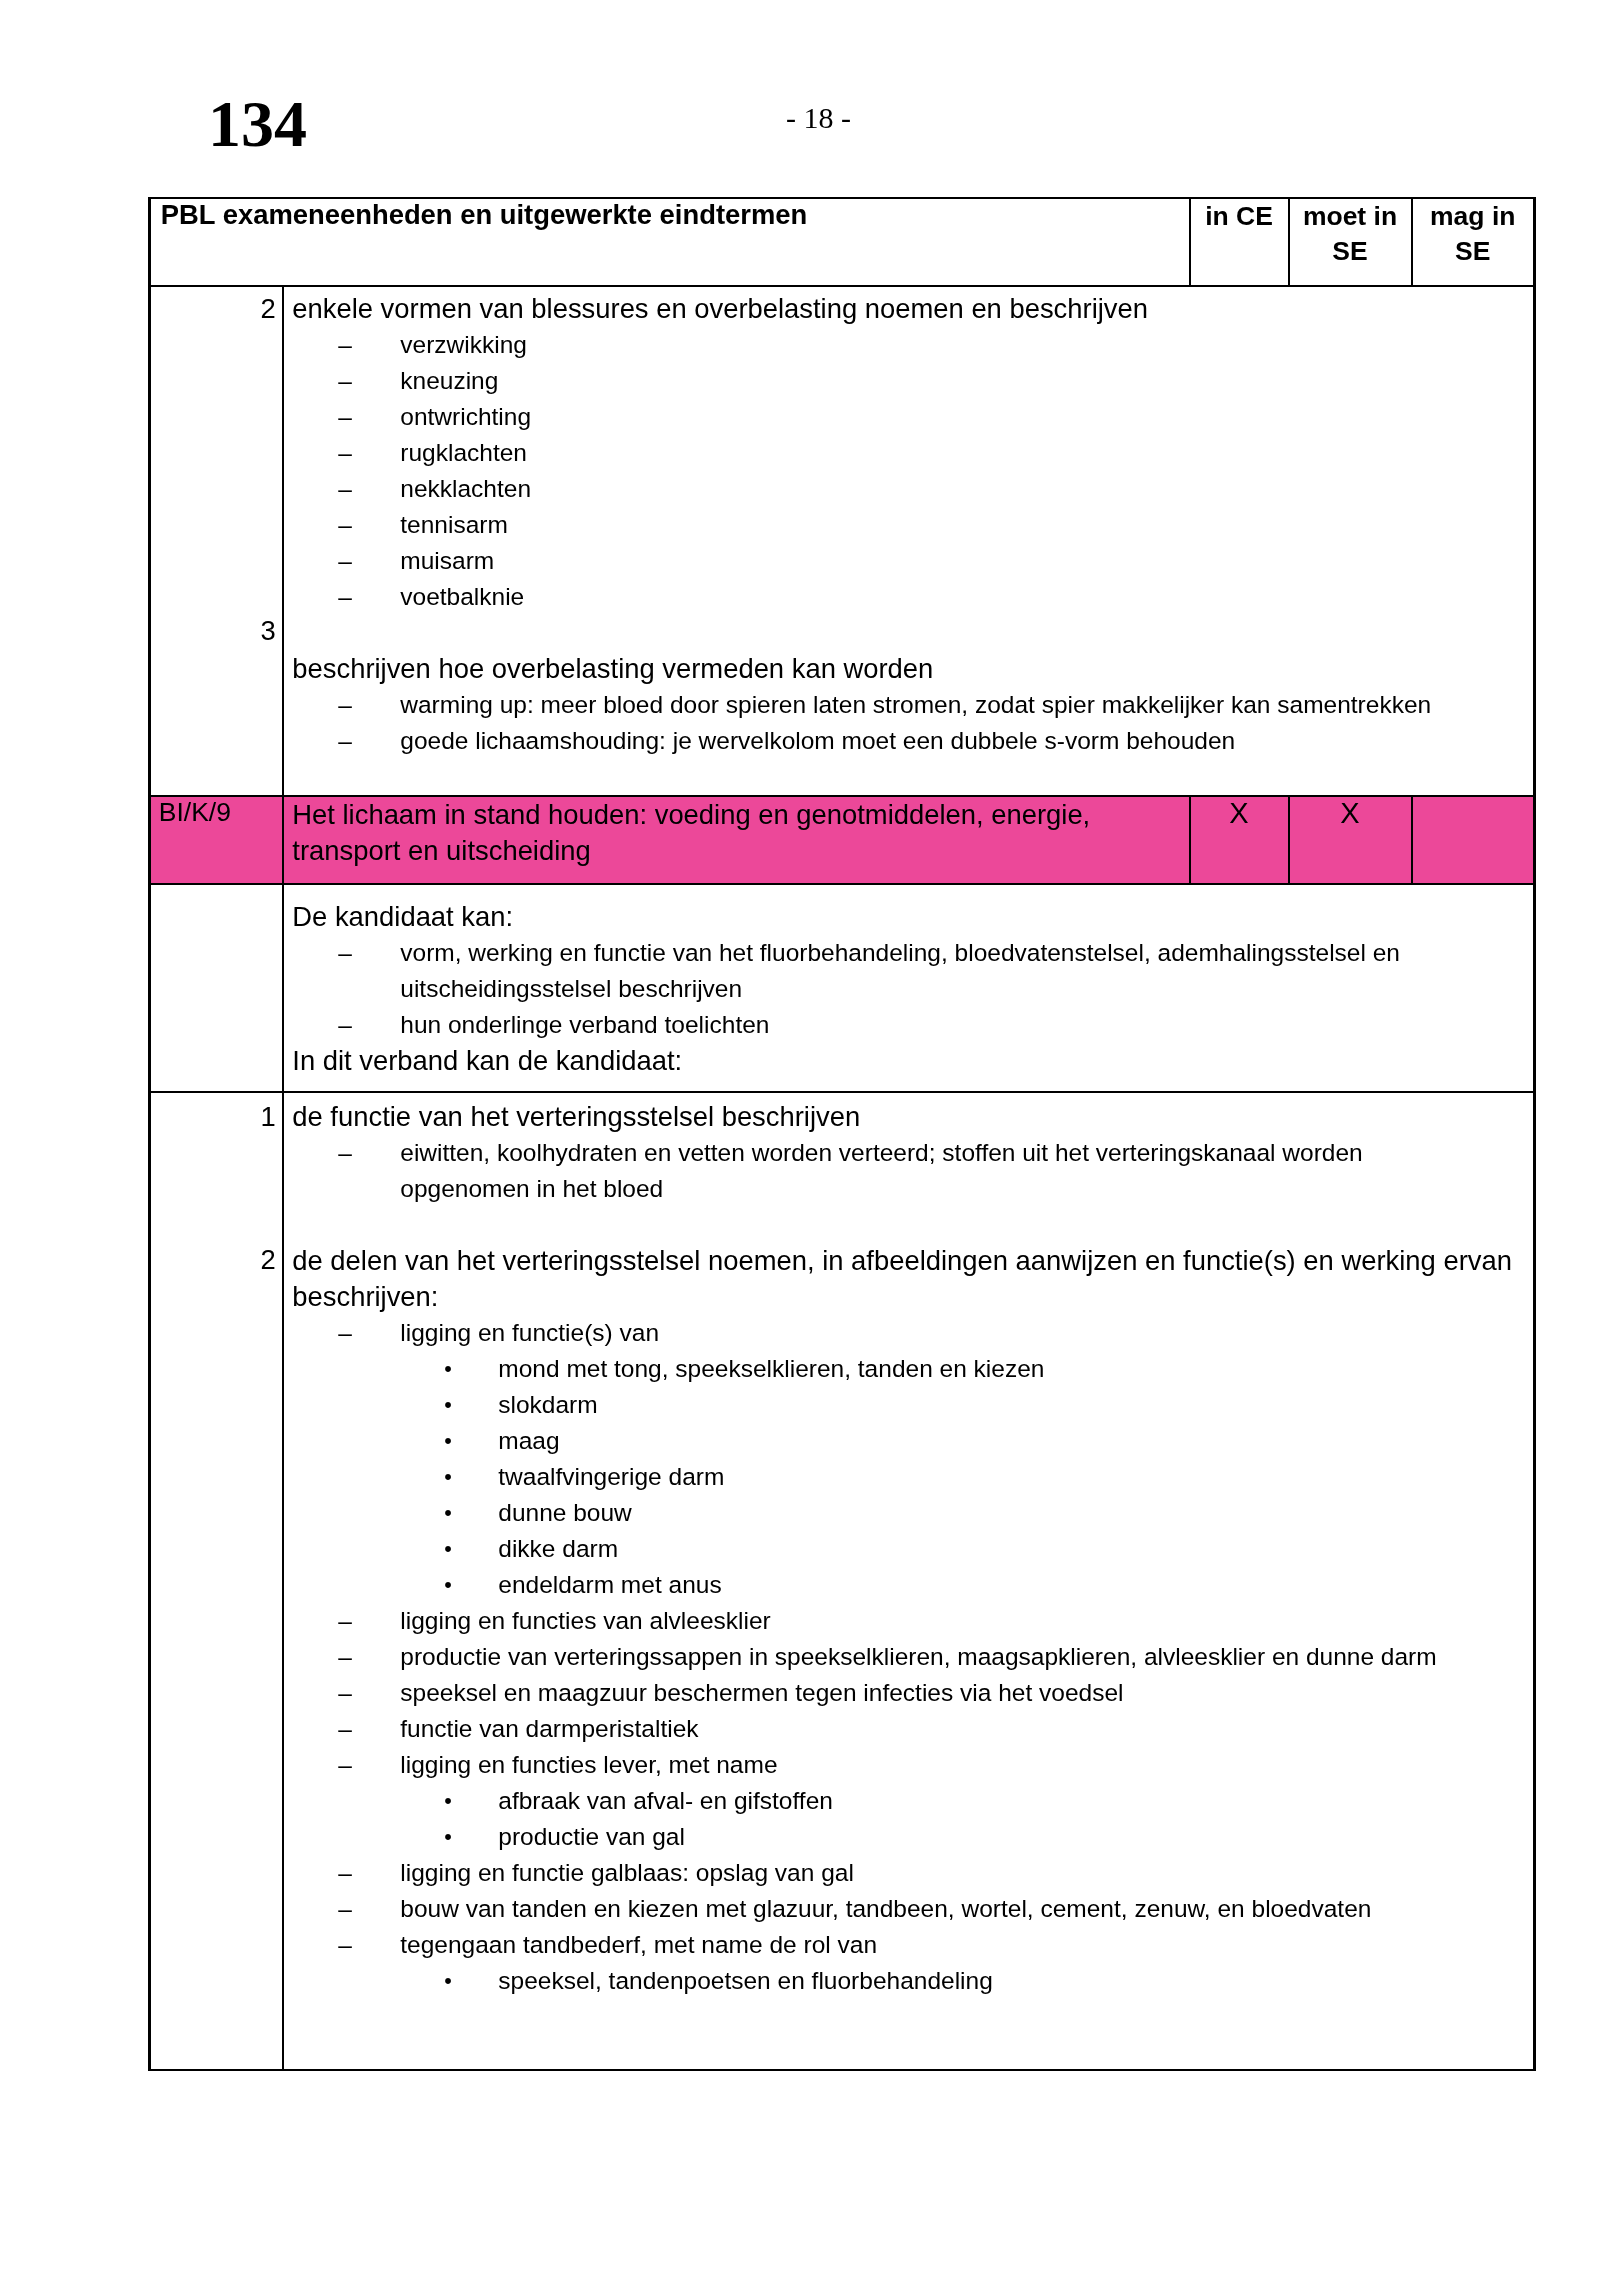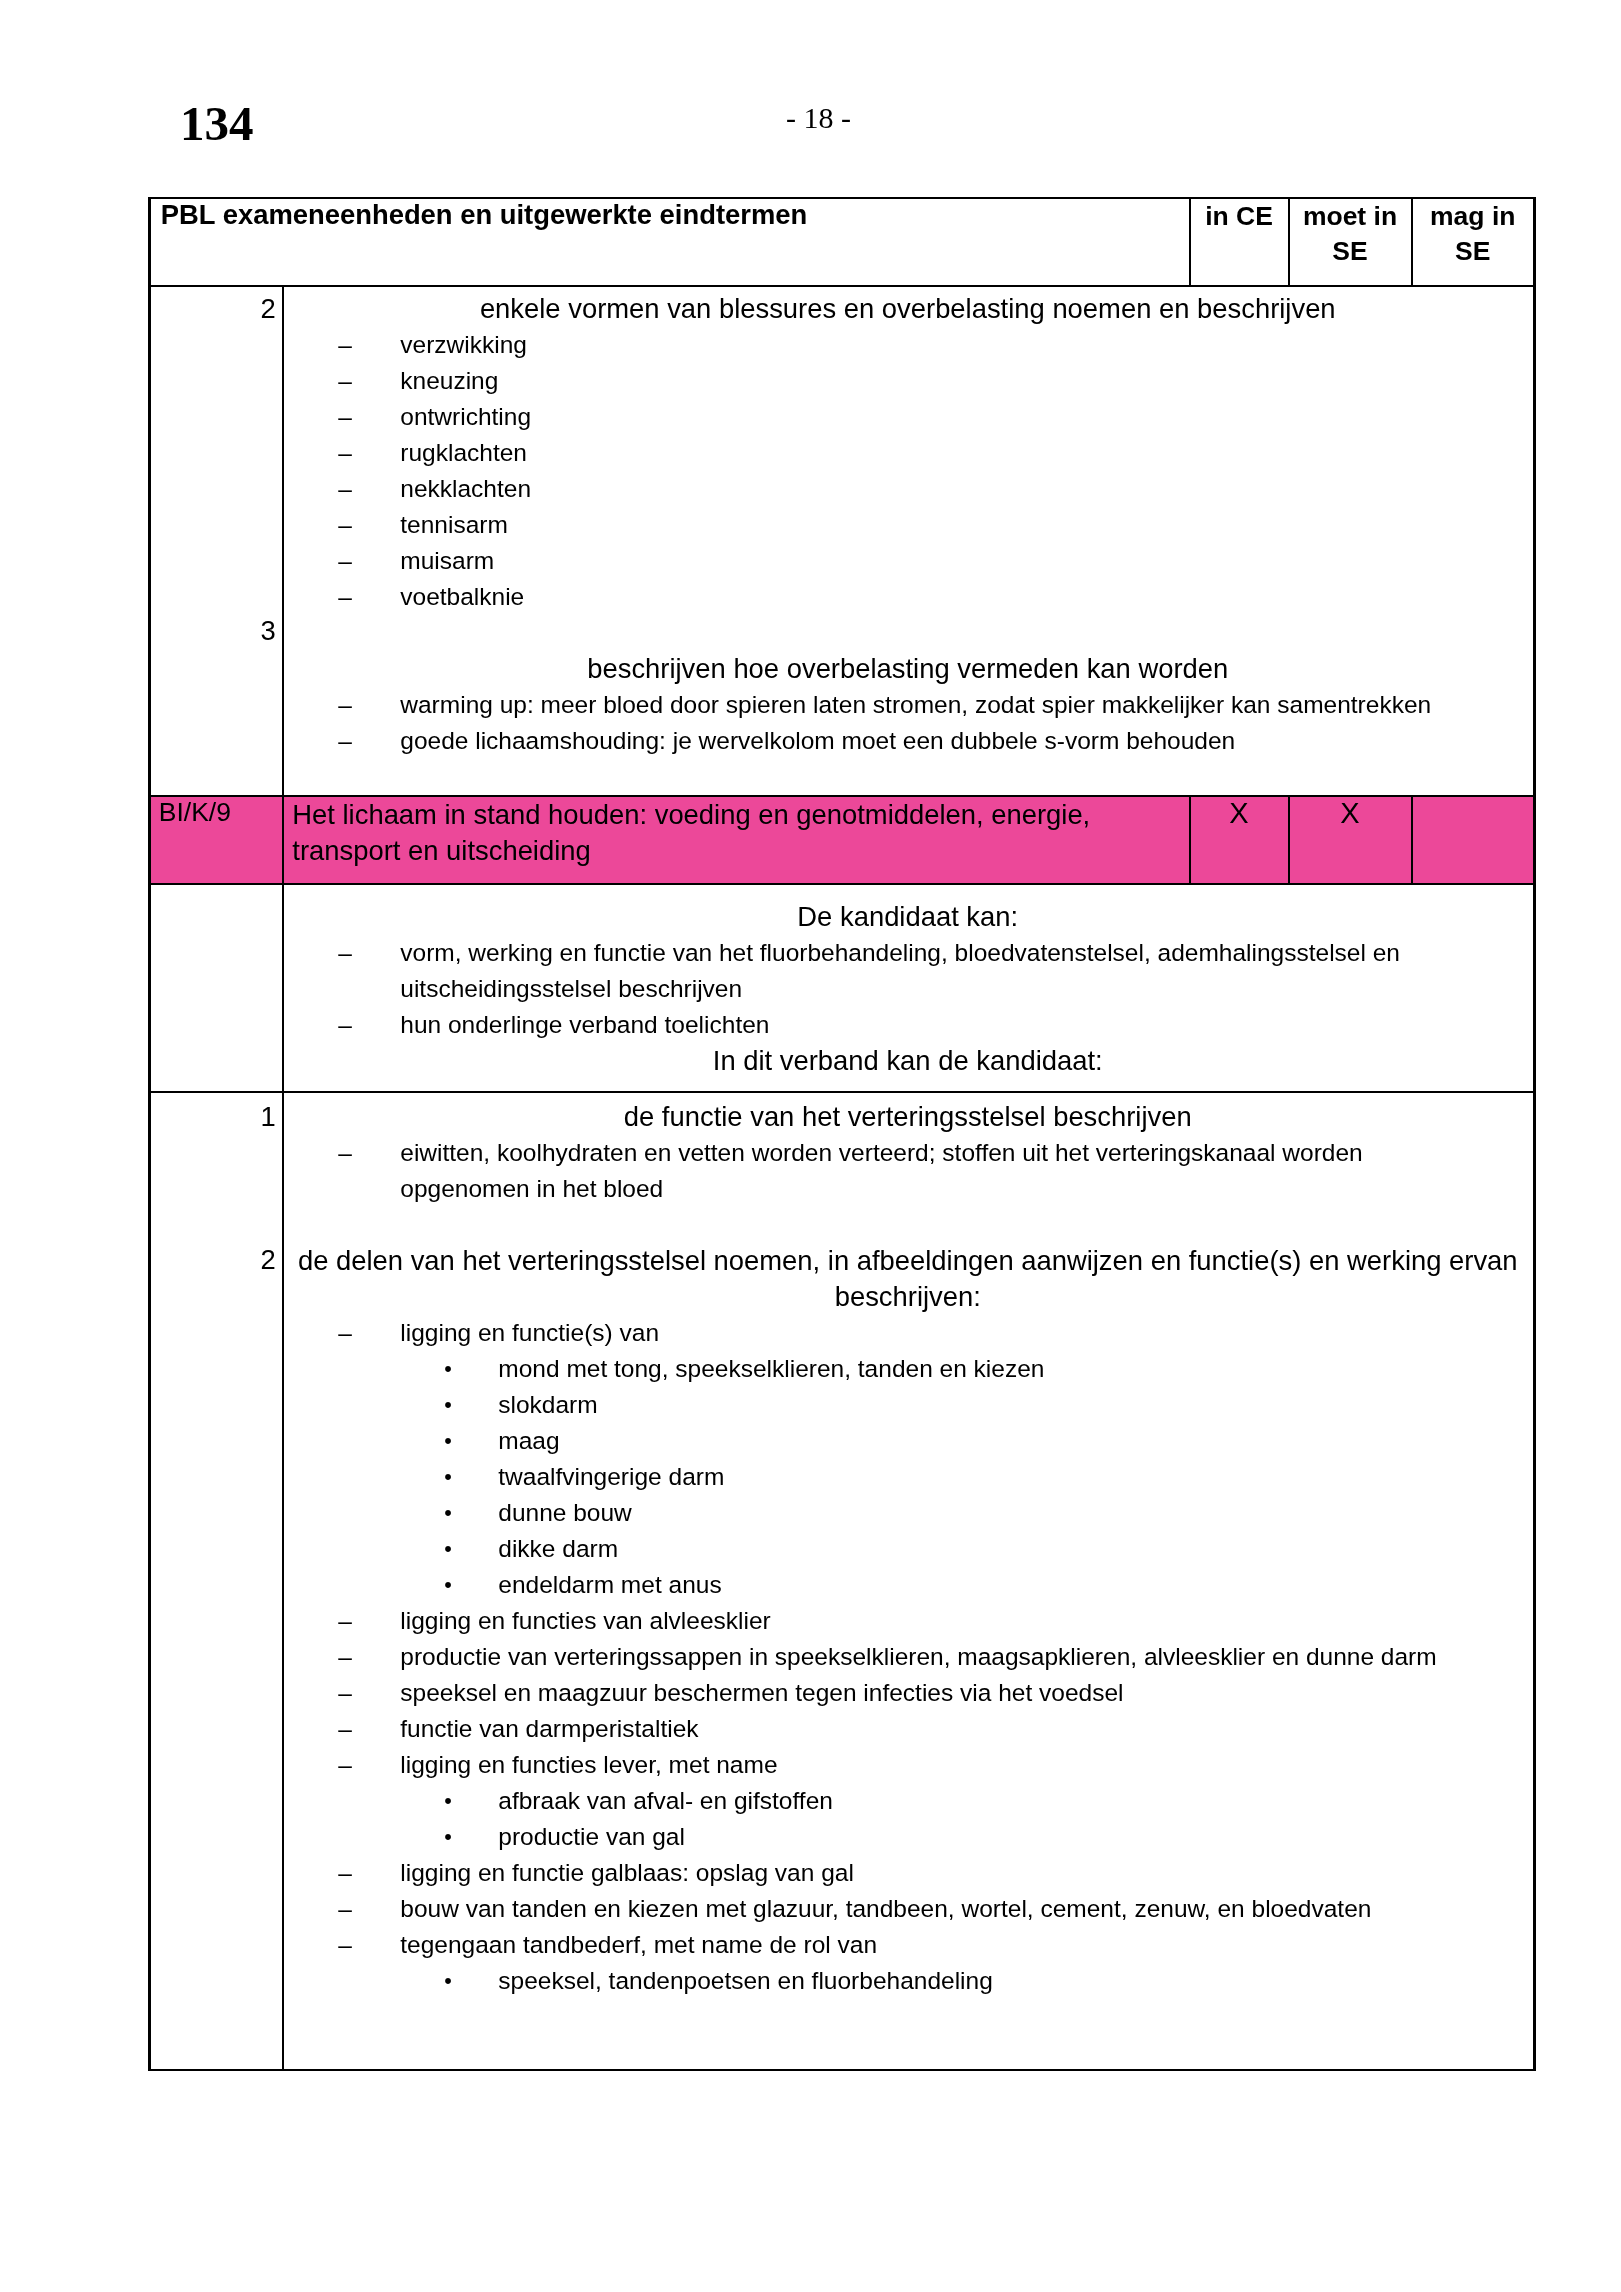--- a/index.html
+++ b/index.html
@@ -1,32 +1,32 @@
 <!DOCTYPE html>
 <html><head>
 <meta charset="utf-8">
 <style>
   html, body { margin: 0; padding: 0; background: #ffffff; }
   body { width: 1621px; height: 2293px; position: relative; overflow: hidden;
          font-family: "Liberation Sans", sans-serif; color: #000; }
-  .page-code { position: absolute; left: 180px; top: 94px;
-               font-family: "Liberation Serif", serif; font-weight: bold; font-size: 49px; line-height: 59px; }
+  .page-code { position: absolute; left: 208px; top: 94px;
+               font-family: "Liberation Serif", serif; font-weight: bold; font-size: 66px; line-height: 59px; }
   .page-num { position: absolute; left: 745px; width: 147px; text-align: center; top: 98px;
               font-family: "Liberation Serif", serif; font-size: 30px; line-height: 39px; }
   table.spec { position: absolute; left: 148px; top: 197px; width: 1385px;
                border-collapse: collapse; table-layout: fixed; }
   table.spec td { border: 2.9px solid #000; padding: 0; vertical-align: top; }
   table.spec tr > td:first-child { border-left-width: 3.9px; }
   table.spec tr > td:last-child { border-right-width: 3.9px; }
   .hdr td { height: 86px; vertical-align: middle; }
   .hdr .title { font-weight: bold; font-size: 27.4px; padding-left: 9.8px; }
   .hdr .col { font-weight: bold; font-size: 26.5px; text-align: center; line-height: 35px; }
   .num { text-align: right; padding-right: 5.9px !important; font-size: 27.4px; line-height: 36px; }
   .content { padding-left: 8.8px !important; padding-right: 9.8px !important; }
-  .main { font-size: 27.4px; line-height: 36px; text-align: center; }
+  .main { font-size: 27.4px; line-height: 36px; }
   .sub { font-size: 24.5px; line-height: 36px; position: relative; padding-left: 108px; padding-right: 29px; }
   .sub .dash { position: absolute; left: 46px; top: 0; }
   .bul { font-size: 24.5px; line-height: 36px; position: relative; padding-left: 206px; }
   .bul .dot { position: absolute; left: 152px; top: 0; font-size: 21.6px; }
   .gap { height: 36px; }
   .grey td { background: #ec4899; height: 86px; vertical-align: middle; }
   .grey .code { font-size: 26.5px; padding-left: 7.8px; }
   .grey .theme { font-size: 27.4px; line-height: 36px; padding-left: 8.8px; }
   .grey .mark { text-align: center; font-size: 29px; }
   .rowA td.content { padding-top: 3.9px; height: 504px; }

